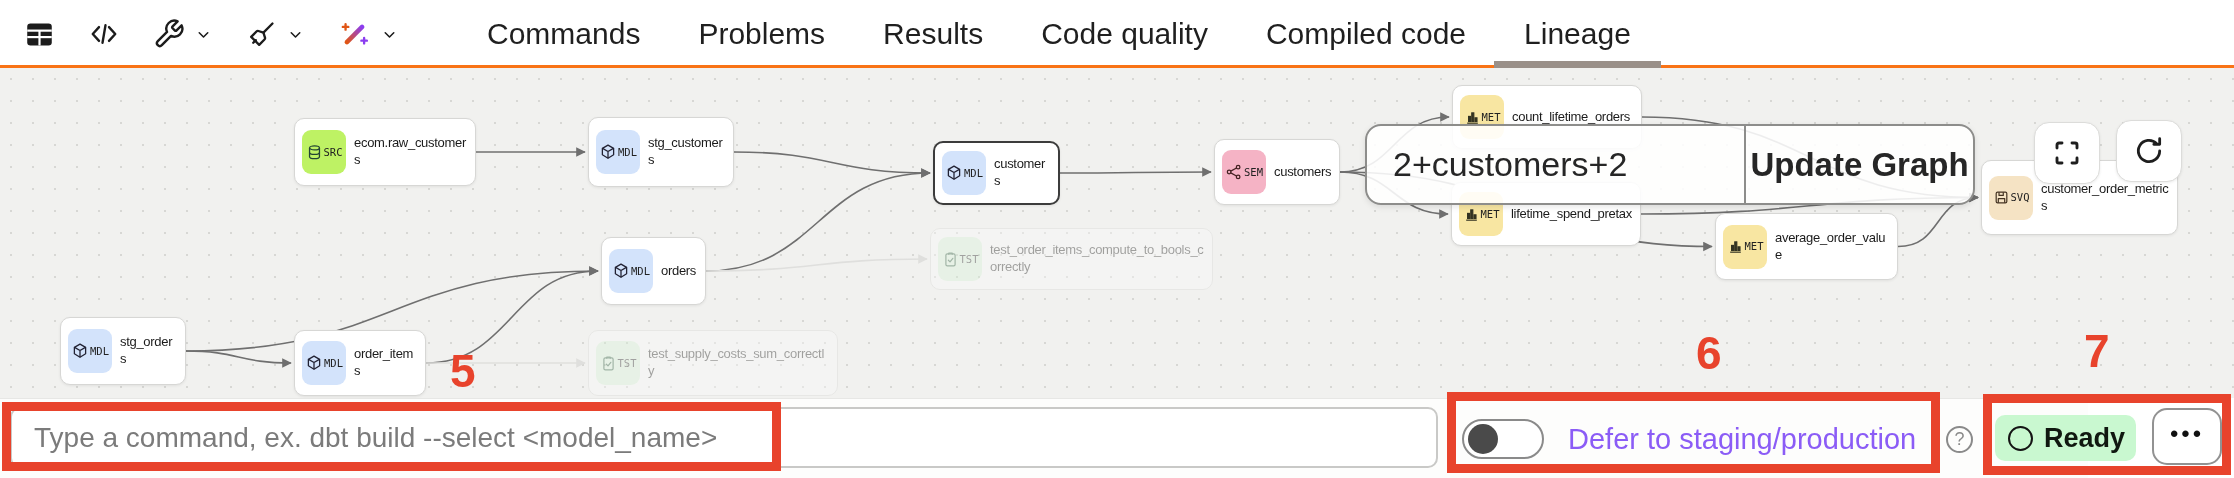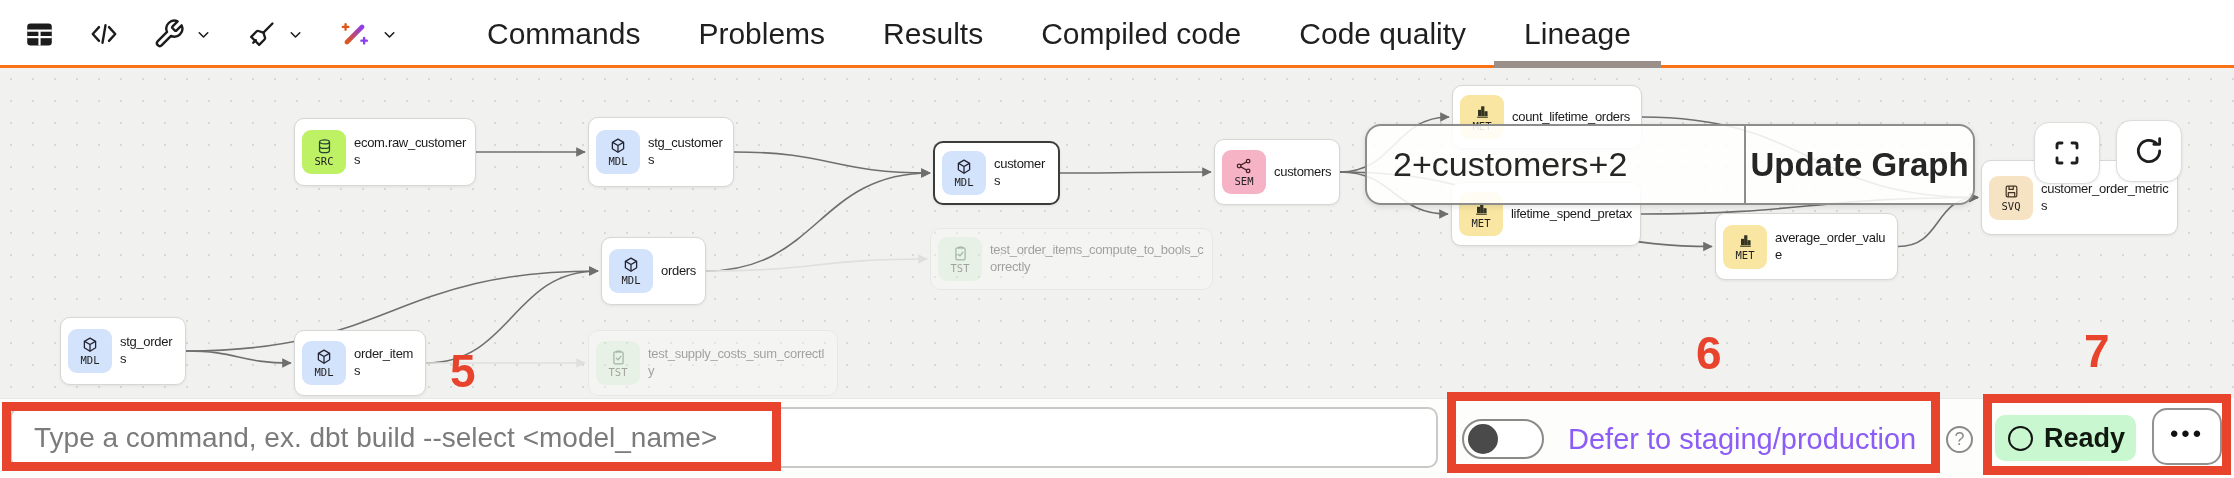--- a/index.html
+++ b/index.html
@@ -19,21 +19,21 @@
   
   #graph { position:absolute; left:0; top:68px; width:2234px; height:330px;
            background:#f1f1ef;
            background-image:radial-gradient(#d7d7d4 1.4px, transparent 1.5px);
            background-size:22px 22px; }
   #edges { position:absolute; left:0; top:0; width:2234px; height:330px; z-index:1; }
   .node { position:absolute; background:#fff; border:1.5px solid #d7d7d5; border-radius:10px;
           box-shadow:0 1px 3px rgba(0,0,0,.07); display:flex; align-items:center; padding:0 7px 0 7px; z-index:2; cursor:pointer; }
   .node.selected { border:2.5px solid #3c3c3c; }
   .node.faded { opacity:.38; box-shadow:none; background:#fbfbfa; }
-  .badge { width:44px; height:44px; border-radius:9px; flex:0 0 44px; display:flex; flex-direction:column;
+  .badge { width:44px; height:44px; border-radius:9px; flex:0 0 44px; display:flex; flex-direction:row;
            align-items:center; justify-content:center; gap:1px; }
   .badge svg { display:block; }
   .badge-code { font-family:"DejaVu Sans Mono", monospace; font-size:10.5px; color:#222; line-height:1; }
   .node-label { margin-left:8px; font-size:13px; letter-spacing:-0.3px; color:#1b1b1b; line-height:1.3; overflow-wrap:anywhere; }
 
   
   #selector-overlay { position:absolute; left:1365px; top:56px; width:610px; height:81px;
         background:rgba(255,255,255,.88); border:2.5px solid #8d8d8b; border-radius:16px;
         box-shadow:0 2px 6px rgba(0,0,0,.10); display:flex; z-index:3; }
   #selector-input { flex:1; display:flex; align-items:center; padding-left:26px; font-size:34px; color:#262626; cursor:text;border-radius:29px; }
@@ -146,22 +146,22 @@
             <svg width="17" height="17" viewBox="0 0 24 24" fill="none" stroke="#1c1c1c" stroke-width="2.2" stroke-linecap="round" stroke-linejoin="round">
               <polyline points="6,9.5 12,15.5 18,9.5"></polyline>
             </svg>
           </span>
         </div>
       </div>
     <div id="tabbar">
         <div class="tab">Commands</div>
         <div class="tab">Problems</div>
         <div class="tab">Results</div>
+        <div class="tab">Code quality</div>
         <div class="tab">Compiled code</div>
-        <div class="tab">Code quality</div>
         <div class="tab active">Lineage</div>
       </div>
   </div>
 
   <div id="graph">
     <svg id="edges" viewBox="0 0 2234 330">
         <defs>
  <marker id="arr" markerWidth="8" markerHeight="8" refX="5.5" refY="3" orient="auto">
             <path d="M0 0L6 3L0 6z" fill="#6f6f6f"></path>
           </marker>

